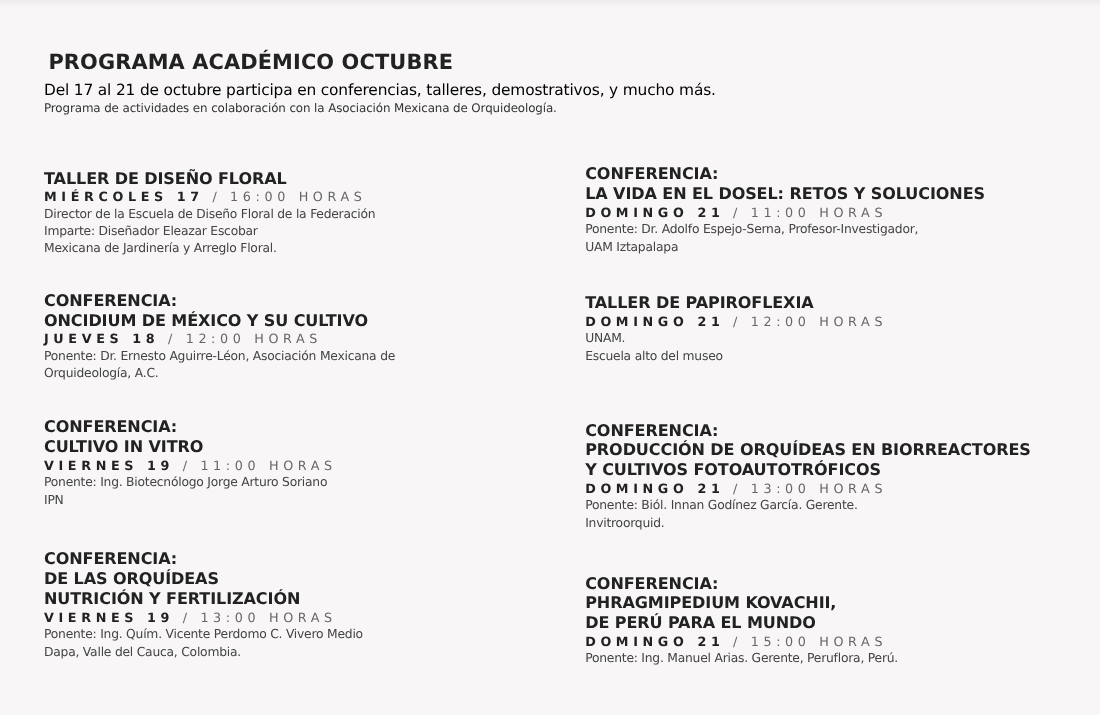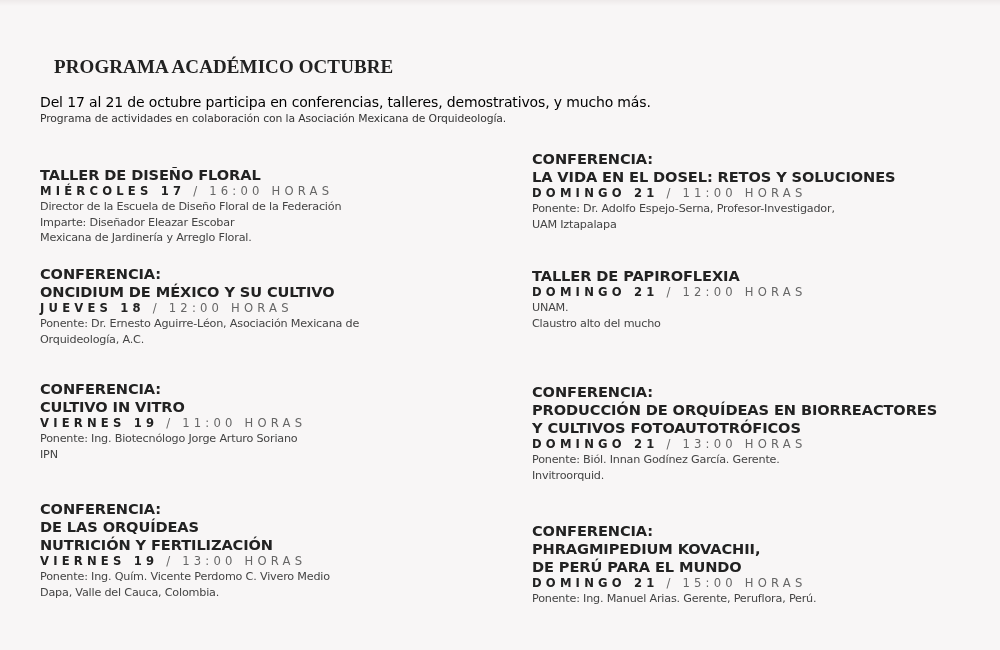--- a/index.html
+++ b/index.html
@@ -26,22 +26,21 @@
       left: 40px;
       top: 41px;
       width: 940px;
     }
     .page-title {
       font-size: 19px;
       font-weight: bold;
       color: #222;
       letter-spacing: 0.1px;
       line-height: 24px;
-      margin: 14px;
-      font-family: Liberation Serif, serif;
+      margin: 4px;
     }
     .subtitle {
       font-size: 14px;
       color: #000000;
       line-height: 19px;
       margin-top: 1px;
       letter-spacing: -0.15px;
     }
     .note {
       font-size: 10.8px;
@@ -94,21 +93,21 @@
 <div class="top-strip"></div>
 
 <div class="header">
   <h1 class="page-title">PROGRAMA ACADÉMICO OCTUBRE</h1>
   <div class="subtitle">Del 17 al 21 de octubre participa en conferencias, talleres, demostrativos, y mucho más.</div>
   <div class="note">Programa de actividades en colaboración con la Asociación Mexicana de Orquideología.</div>
 </div>
 
 <div class="col col-left">
 
-  <div class="event" style="top:16px;">
+  <div class="event" style="top:4px;">
     <div class="event-title">TALLER DE DISEÑO FLORAL</div>
     <div class="event-when">
       <span class="event-day">MIÉRCOLES 17</span><span class="event-time"> / </span><span class="event-time">16:00 HORAS</span>
     </div>
     <div class="event-detail">Director de la Escuela de Diseño Floral de la Federación</div>
     <div class="event-detail">Imparte: Diseñador Eleazar Escobar</div>
     <div class="event-detail">Mexicana de Jardinería y Arreglo Floral.</div>
   </div>
 
   <div class="event" style="top:115px;">
@@ -154,21 +153,21 @@
     <div class="event-detail">Ponente: Dr. Adolfo Espejo-Serna, Profesor-Investigador,</div>
     <div class="event-detail">UAM Iztapalapa</div>
   </div>
 
   <div class="event" style="top:117px;">
     <div class="event-title">TALLER DE PAPIROFLEXIA</div>
     <div class="event-when">
       <span class="event-day">DOMINGO 21</span><span class="event-time"> / </span><span class="event-time">12:00 HORAS</span>
     </div>
     <div class="event-detail">UNAM.</div>
-    <div class="event-detail">Claustro alto del mucho</div>
+    <div class="event-detail">Escuela alto del museo</div>
   </div>
 
   <div class="event" style="top:233px;">
     <div class="event-type">CONFERENCIA:</div>
     <div class="event-title">PRODUCCIÓN DE ORQUÍDEAS EN BIORREACTORES</div>
     <div class="event-title">Y CULTIVOS FOTOAUTOTRÓFICOS</div>
     <div class="event-when">
       <span class="event-day">DOMINGO 21</span><span class="event-time"> / </span><span class="event-time">13:00 HORAS</span>
     </div>
     <div class="event-detail">Ponente: Biól. Innan Godínez García.  Gerente.</div>

